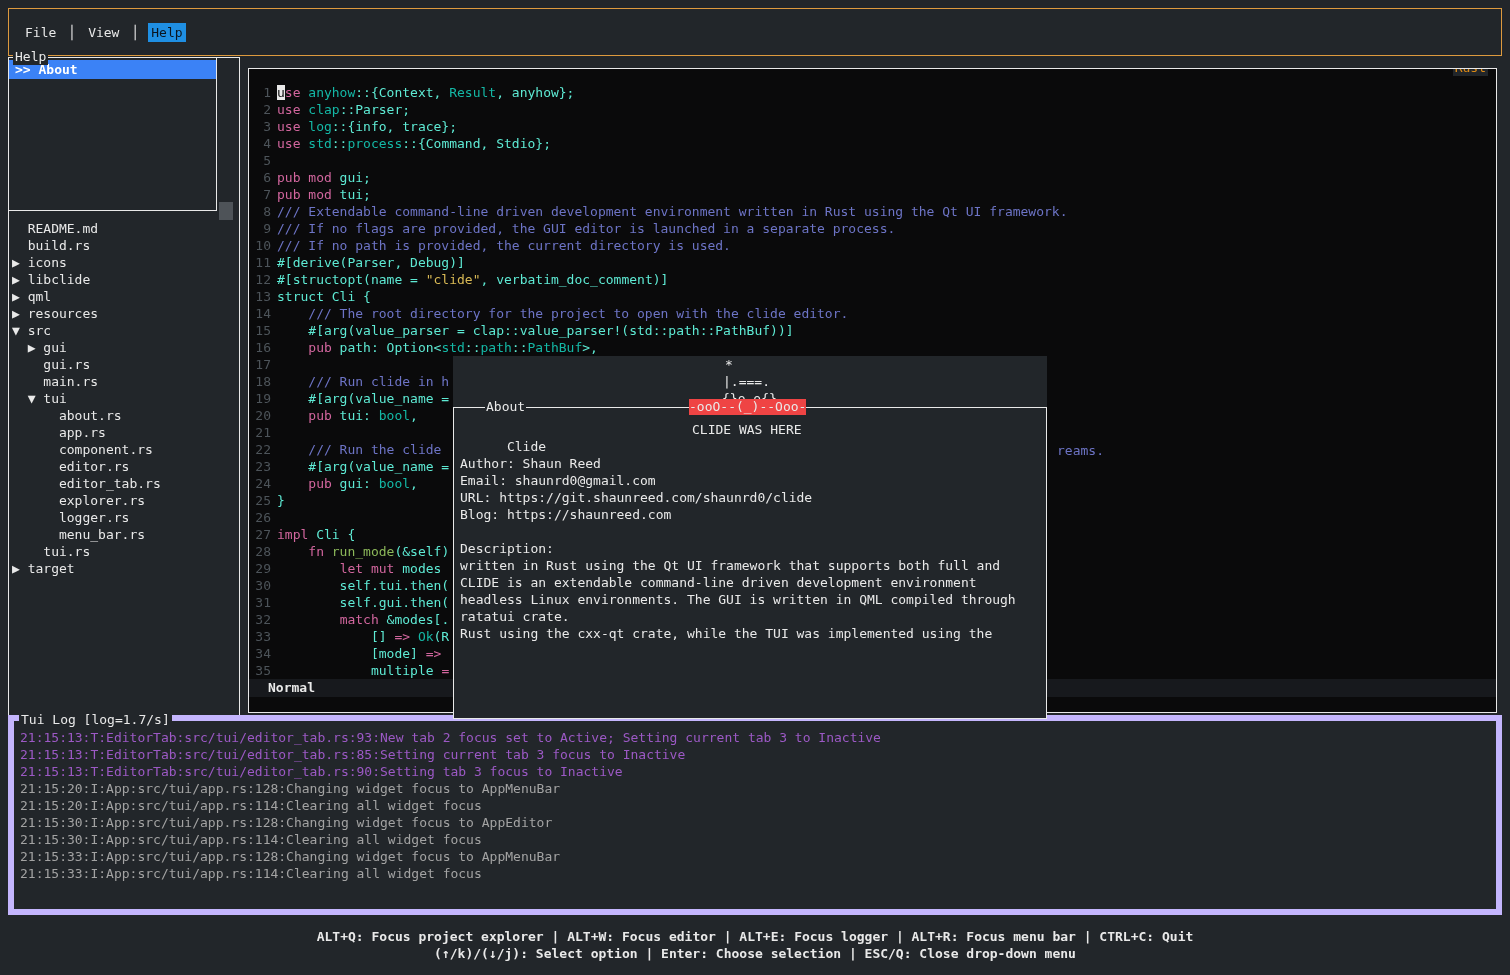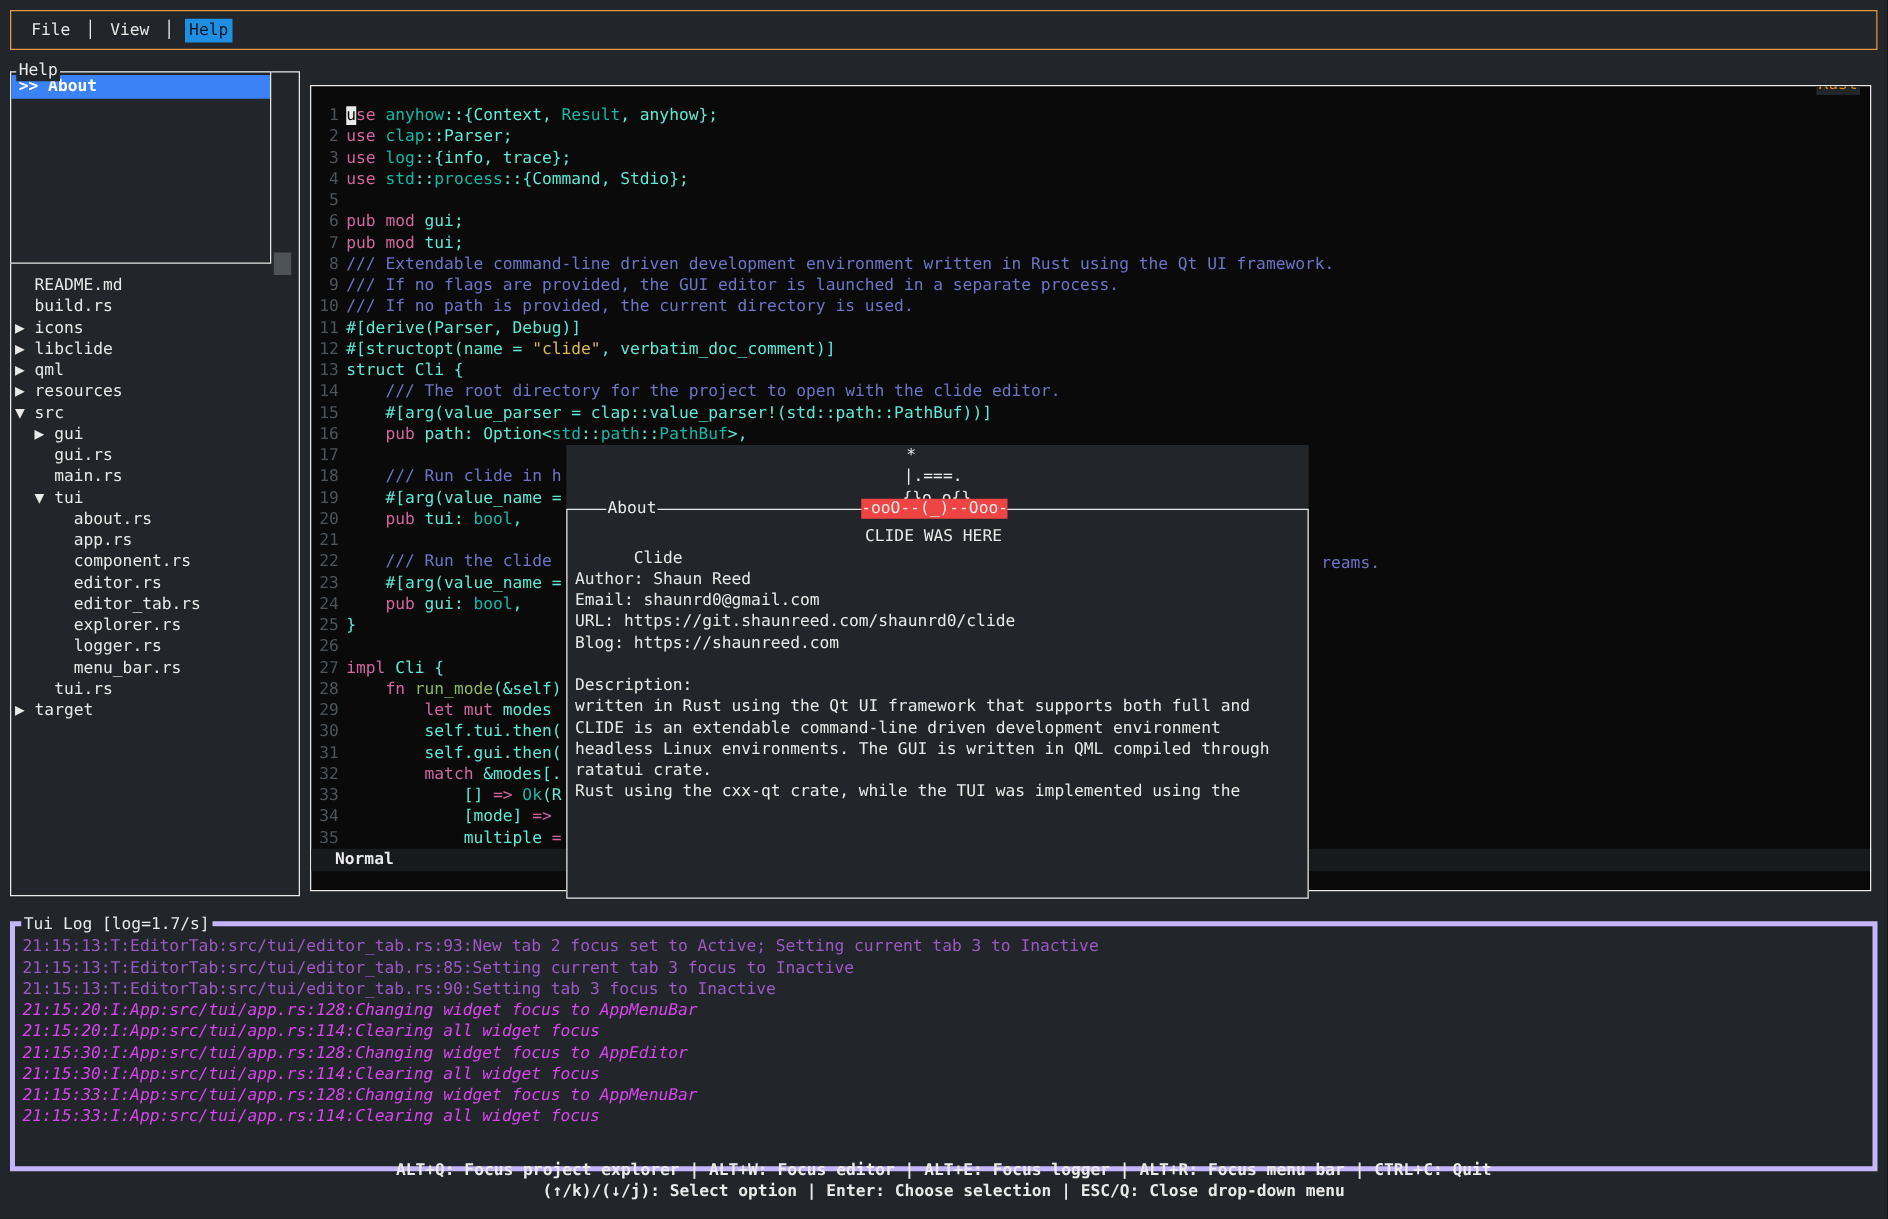--- a/index.html
+++ b/index.html
@@ -6,21 +6,21 @@
   html,body { width:1510px; height:975px; }
   body {
     position:relative; overflow:hidden;
     background:#22262a; color:#e9e9e9;
     font-family:"DejaVu Sans Mono", monospace;
     font-size:13px; line-height:17px;
   }
   .panel-title{ position:absolute; top:-9px; background:#22262a; padding:0 2px; line-height:16px; color:#e9e9e9; white-space:pre; }
 
   
-  #menu-bar{ position:absolute; left:8px; top:8px; width:1494px; height:32px;
+  #menu-bar{ position:absolute; left:8px; top:8px; width:1494px; height:48px;
     border:1px solid #dd9a3e; display:flex; align-items:center; padding-left:13px; }
   .menu-item{ padding:1px 3px; cursor:default; }
   .menu-item.active{ background:#1f8fe3; color:#0a1520; }
   .menu-sep{ margin:0 9px; color:#e9e9e9; }
 
   
   #tabs-row{ position:absolute; left:250px; top:49px; height:17px; white-space:pre; }
   .tab{ color:#e9e9e9; }
   .tab.active{ color:#b84f4f; }
   .tab + .tab::before{ content:" | "; color:#e9e9e9; }
@@ -63,27 +63,27 @@
   #popup-art span:nth-of-type(2){ left:270px; top:17px; }
   #popup-art span:nth-of-type(3){ left:269px; top:34px; }
   #about-box{ position:absolute; left:0; right:0; top:51px; bottom:0;
     border:1px solid #e9e9e9; padding-top:13px; }
   #about-box .panel-title{ left:0; padding:0 1px;margin-left:31px; }
   #box-border-art{ position:absolute; top:-9px; left:235px; background:#ef4444; line-height:16px; white-space:pre; }
   .prow{ height:17px; line-height:17px; white-space:pre; padding-left:6px; position:relative; }
   #popup-tagline{ position:absolute; left:238px; top:0; }
 
   
-  #log-panel{ position:absolute; left:8px; top:737px; width:1494px; height:200px;
-    border:4px solid #c4b5fd; }
+  #log-panel{ position:absolute; left:8px; top:715px; width:1494px; height:200px;
+    border:6px solid #c4b5fd; }
   #log-panel .panel-title{ left:5px; }
   #log-lines{ padding:8px 0 0 6px; }
   .log-line{ height:17px; line-height:17px; white-space:pre; }
   .log-line.trace{ color:#9c59c5; }
-  .log-line.info{ color:#d946ef;font-style:italic; }
+  .log-line.info{ color:#a3a3a3; }
 
   
   #shortcut-bar{ position:absolute; left:0; top:916px; width:1510px; text-align:center; font-weight:bold;margin-top:12px; }
   #shortcut-bar div{ height:17px; line-height:17px; white-space:pre; }
 </style>
 </head>
 <body>
 
 <div id="menu-bar">
   <span class="menu-item">File</span>

